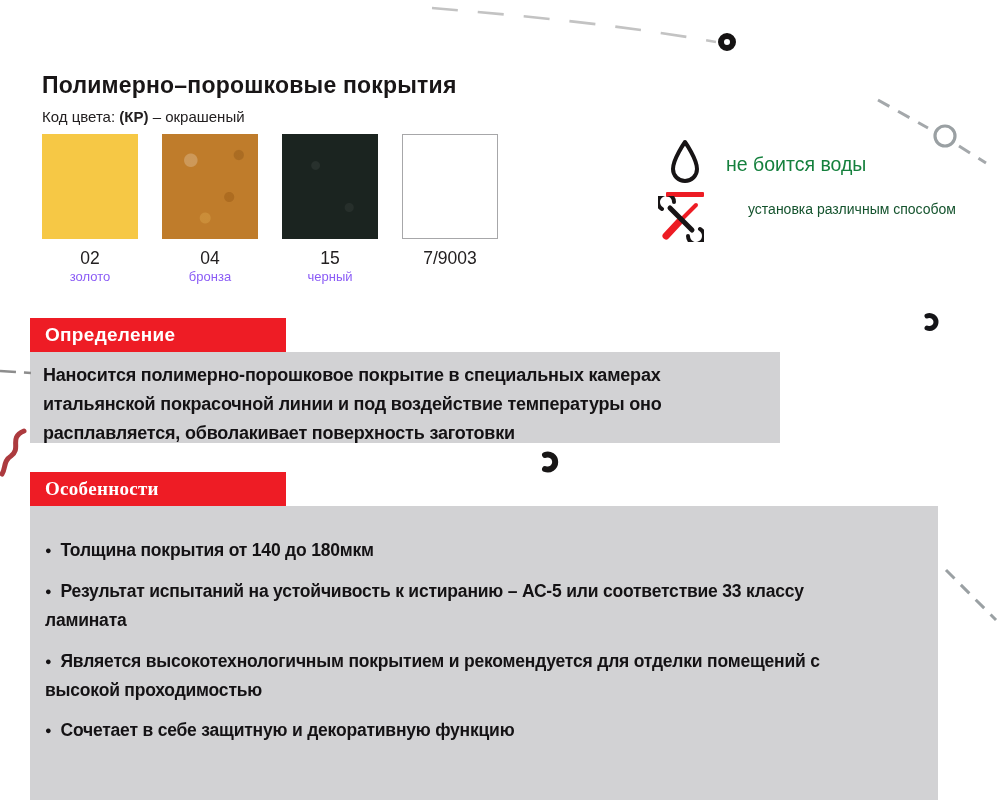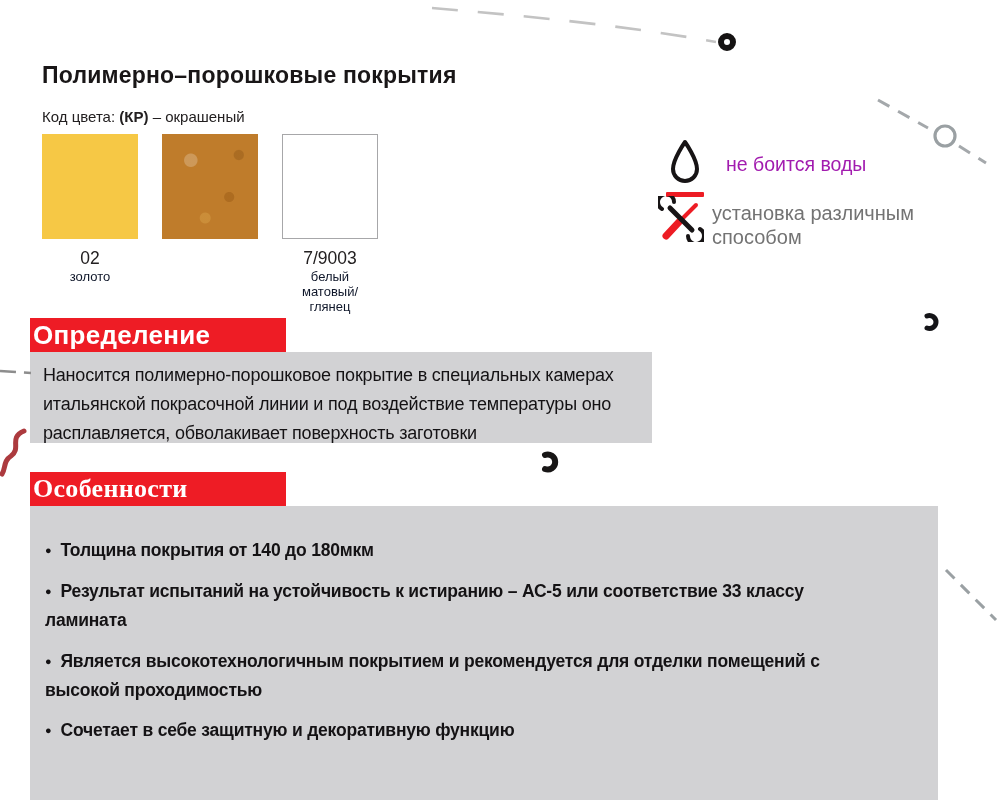--- a/index.html
+++ b/index.html
@@ -14,21 +14,21 @@
     width:1000px;height:800px;
     background:#ffffff;
     font-family:"Liberation Sans", sans-serif;
     color:var(--ink);
     overflow:hidden;
   }
   .abs{position:absolute;}
 
   
   .page-title{
-    left:42px;top:62px;
+    left:42px;top:72px;
     font-size:23px;font-weight:800;letter-spacing:.2px;color:#191617;
   }
   .subtitle{
     left:42px;top:108px;
     font-size:15px;color:#232021;
   }
   .subtitle b{font-weight:700;}
 
   
   .swatch-row{
@@ -47,47 +47,47 @@
       radial-gradient(circle at 70% 60%, rgba(120,60,0,.25) 0 5%, transparent 6%),
       radial-gradient(circle at 45% 80%, rgba(255,220,120,.18) 0 5%, transparent 6%),
       radial-gradient(circle at 80% 20%, rgba(90,45,0,.2) 0 4%, transparent 5%);
   }
   .chip.speckled{
     background-image:
       radial-gradient(circle at 35% 30%, rgba(255,255,255,.06) 0 4%, transparent 5%),
       radial-gradient(circle at 70% 70%, rgba(255,255,255,.05) 0 4%, transparent 5%);
   }
   .swatch .code{margin-top:9px;font-size:17.5px;font-weight:500;color:#232021;}
-  .swatch .cname{margin-top:1px;font-size:13px;line-height:1.15;color:#0f172a;}
+  .swatch .cname{margin-top:1px;font-size:13px;line-height:1.15;color:#8b5cf6;}
 
   
   .drop-wrap{left:666px;top:138px;width:40px;text-align:center;}
   .redbar{display:block;margin-top:4px;height:5px;width:38px;background:#ed1c24;border-radius:1px;}
-  .benefit-label-1{left:726px;top:153px;font-size:19.5px;font-weight:500;color:#a21caf;}
+  .benefit-label-1{left:726px;top:153px;font-size:19.5px;font-weight:500;color:#15803d;}
   .tools-wrap{left:658px;top:196px;width:48px;}
-  .benefit-label-2{left:712px;top:201px;width:242px;font-size:20px;font-weight:500;line-height:1.2;color:#737373;}
+  .benefit-label-2{left:748px;top:201px;width:242px;font-size:14px;font-weight:500;line-height:1.2;color:#14532d;}
 
   
   .section-chip{
     width:256px;height:34px;
     background:var(--red);
     color:#ffffff;
-    font-size:26px;font-weight:700;
+    font-size:19px;font-weight:700;
     display:flex;align-items:center;
-    padding-left:3px;letter-spacing:.3px;
+    padding-left:15px;letter-spacing:.3px;
   }
   .chip-def{left:30px;top:318px;}
   .chip-feat{left:30px;top:472px;font-family:Liberation Serif, serif;}
 
   
   .panel{background:var(--gray);}
   .panel-def{
-    left:30px;top:352px;width:622px;height:91px;
+    left:30px;top:352px;width:750px;height:91px;
     padding:9px 13px;
-    font-size:18px;font-weight:400;line-height:1.6;letter-spacing:-.2px;
+    font-size:18px;font-weight:700;line-height:1.6;letter-spacing:-.2px;
     white-space:pre-line;color:#141214;
   }
   .panel-feat{
     left:30px;top:506px;width:908px;height:342px;
     padding:30px 15px;
   }
   .panel-feat ul{list-style:none;}
   .panel-feat li{
     font-size:17.5px;font-weight:700;line-height:1.65;letter-spacing:-.2px;
     white-space:pre-line;color:#141214;
@@ -117,26 +117,36 @@
 <div class="abs swatch-row">
   <figure class="swatch">
     <span class="chip" style="background-color: rgb(246, 200, 69);"></span>
     <figcaption>
       <div class="code">02</div>
       <div class="cname">золото</div>
     </figcaption>
   </figure>
   <figure class="swatch">
     <span class="chip textured" style="background-color: rgb(191, 124, 43);"></span>
+    <figcaption>
+      <div class="code">04</div>
+      <div class="cname">бронза</div>
+    </figcaption>
+  </figure>
+  <figure class="swatch">
+    <span class="chip speckled" style="background-color: rgb(27, 36, 32);"></span>
+    <figcaption>
+      <div class="code">15</div>
+      <div class="cname">черный</div>
+    </figcaption>
   </figure>
   <figure class="swatch">
     <span class="chip bordered" style="background-color: rgb(255, 255, 255);"></span>
     <figcaption>
       <div class="code">7/9003</div>
-      <div class="cname">белый матовый/глянец</div>
     </figcaption>
   </figure>
 </div>
 
 <div class="abs drop-wrap">
   <svg width="38" height="50" viewBox="0 0 38 50">
     <path d="M19 4 C19 4 7 21 7 31 a12 12 0 0 0 24 0 C31 21 19 4 19 4 Z" fill="none" stroke="#171415" stroke-width="4" stroke-linejoin="round"></path>
   </svg>
   <span class="redbar"></span>
 </div>

